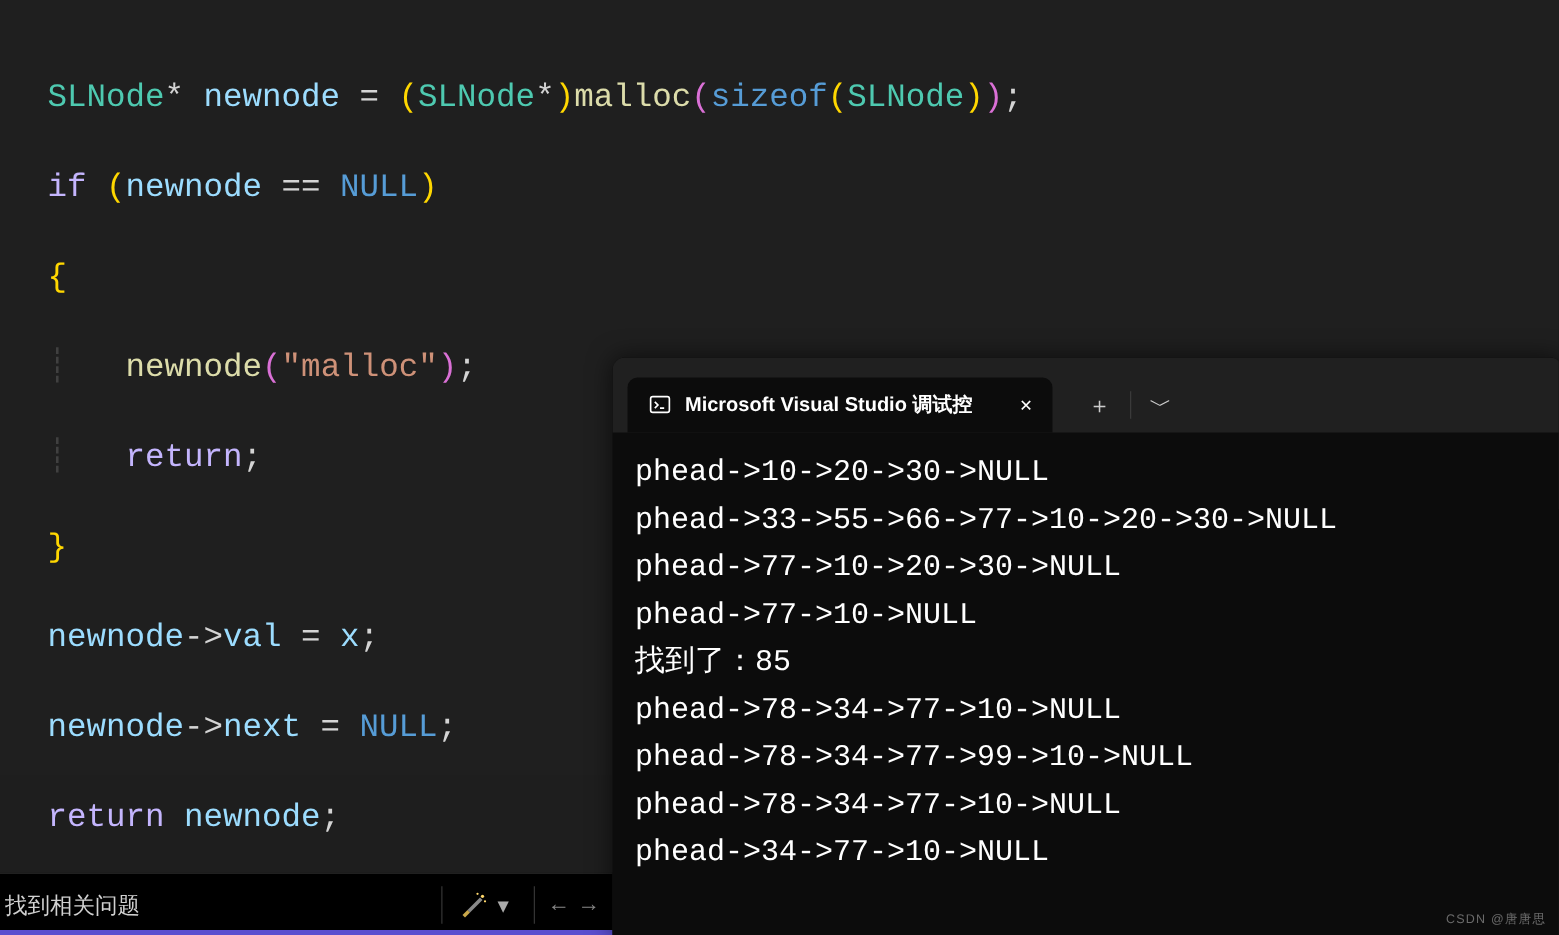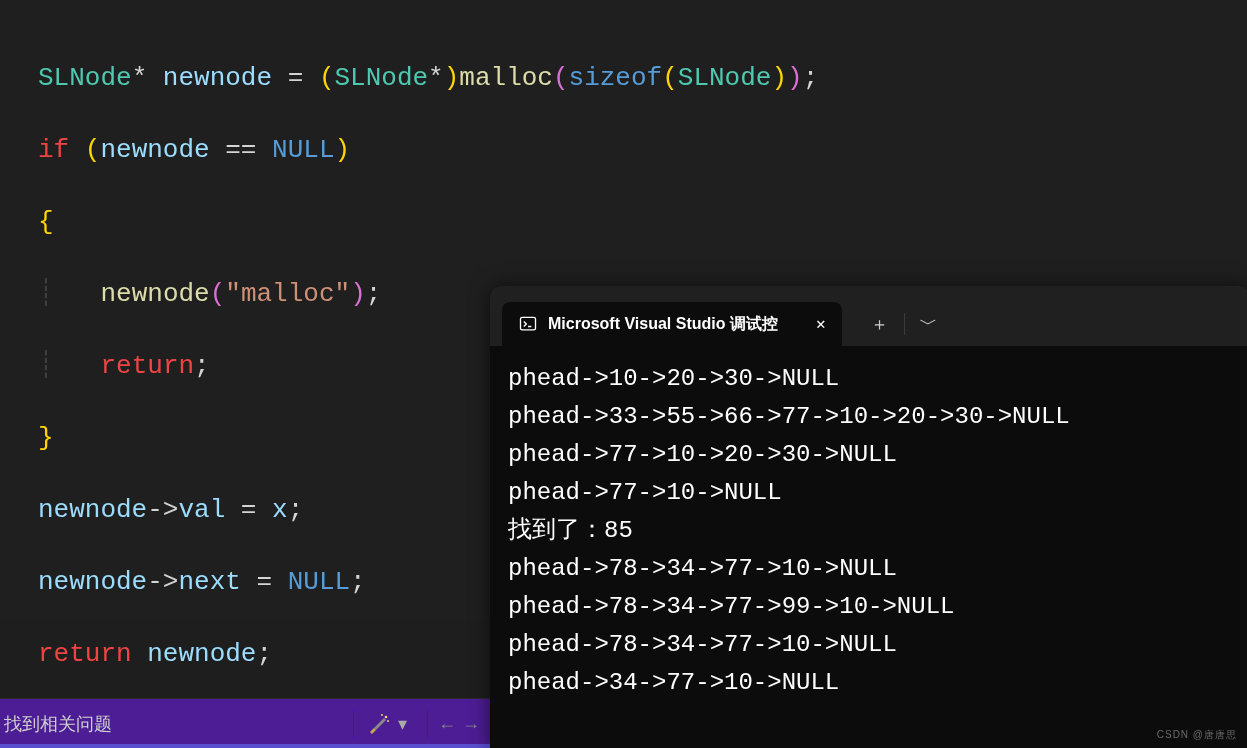--- a/index.html
+++ b/index.html
@@ -15,21 +15,21 @@
     font-size: 26px;
     line-height: 36px;
     color: #d4d4d4;
     white-space: pre;
     padding: 24px 0 16px 38px;
   }
   .tok-type    { color: #4ec9b0; }
   .tok-var     { color: #9cdcfe; }
   .tok-op      { color: #d4d4d4; }
   .tok-func    { color: #dcdcaa; }
-  .tok-kw      { color: #ef4444; }
+  .tok-kw      { color: #c4b5fd; }
   .tok-macro   { color: #569cd6; }
   .tok-str     { color: #ce9178; }
   .tok-brace   { color: #ffd700; }
   .tok-brace2  { color: #da70d6; }
   .tok-guide   { color: #404040; }
   .code-line { display: block; }
 
   
   .console-window {
     position: absolute;
@@ -106,21 +106,21 @@
     font-family: Consolas, 'Courier New', monospace;
     white-space: pre;
   }
 
   
   .statusbar {
     position: absolute;
     left: 0; bottom: 0;
     width: 490px;
     height: 50px;
-    background: #4c1d95;
+    background: #000000;
     border-top: 1px solid #2b2b2b;
     display: flex;
     align-items: center;
     font-family: 'Microsoft YaHei', sans-serif;
     font-size: 18px;
     color: #d0d0d0;
   }
   .statusbar .msg { padding-left: 4px; flex: 1; }
   .statusbar .sep { width: 1px; height: 30px; background: #333; margin: 0 10px; }
   .statusbar .brush {

